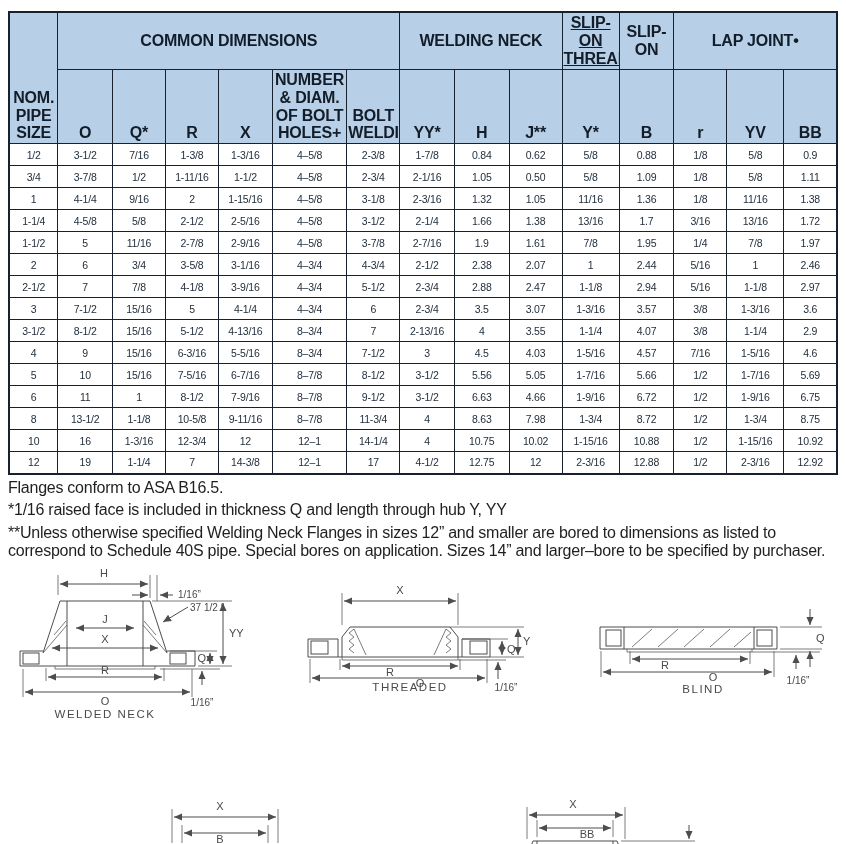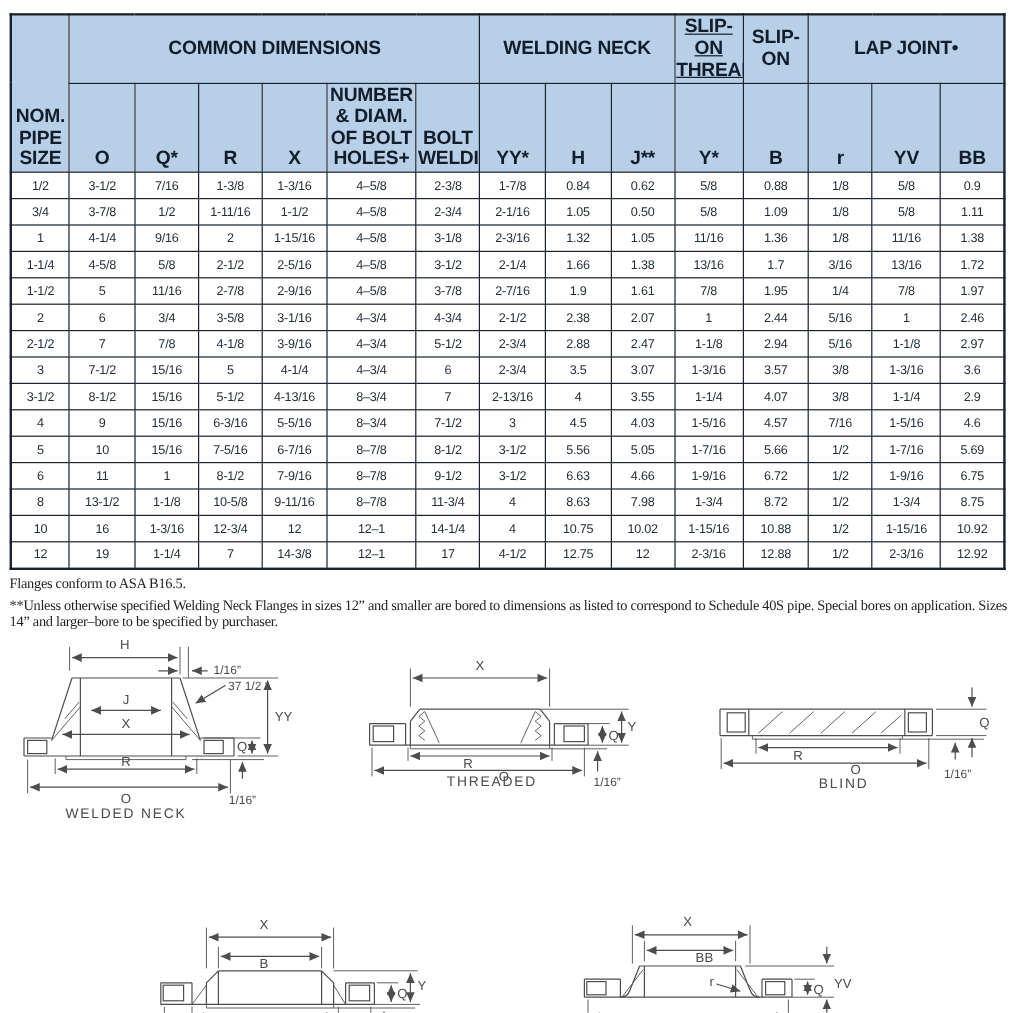--- a/index.html
+++ b/index.html
@@ -30,22 +30,22 @@
   th.sot { font-size:10px; letter-spacing:-0.4px;text-decoration:underline; }
   tbody td { font-size:10.5px; color:#232f3c; padding:0; height:14.7px; line-height:1; }
   tbody tr { height:22px; }
   col.c-size{width:5.9%} col.c-o{width:6.6%} col.c-q{width:6.4%} col.c-r{width:6.4%}
   col.c-x{width:6.5%} col.c-holes{width:9.0%} col.c-bc{width:6.4%} col.c-yy{width:6.6%}
   col.c-h{width:6.6%} col.c-j{width:6.4%} col.c-y{width:6.9%} col.c-b{width:6.6%}
   col.c-lr{width:6.4%} col.c-yv{width:6.9%} col.c-bb{width:6.4%}
   
   .footnotes { margin:4px 0 0 8px; width:834px; }
   .footnotes p {
-    margin:0 0 3.5px 0; font-size:12px; line-height:1.18;
-    color:#1f1f1f; letter-spacing:-0.25px;font-family:Liberation Serif, serif;
+    margin:0 0 3.5px 0; font-size:16px; line-height:1.18;
+    color:#1f1f1f; letter-spacing:-0.25px;
   }
   
   .diagrams-row-1 { display:flex; align-items:flex-start; margin:4px 0 0 10px; }
   .diagrams-row-1 svg + svg { margin-left:15px; }
   .diagrams-row-2 { display:flex; align-items:flex-start; margin:70px 0 0 120px; }
   .diagrams-row-2 svg + svg { margin-left:40px; }
   svg.dg .ln { stroke:#4d4d4d; stroke-width:1; fill:none; }
   svg.dg .thin { stroke:#5a5a5a; stroke-width:0.8; fill:none; }
   svg.dg text { fill:#4a4a4a; font-family:"Liberation Sans",sans-serif; font-size:11px; }
   svg.dg text.ttl { font-size:11.5px; letter-spacing:1.5px; }
@@ -352,20 +352,21 @@
         <td>12.88</td>
         <td>1/2</td>
         <td>2-3/16</td>
         <td>12.92</td>
       </tr>
     </tbody>
 </table>
 
 <div class="footnotes" id="footnotes">
     <p>Flanges conform to ASA B16.5.</p>
+    <p>*1/16 raised face is included in thickness Q and length through hub Y, YY</p>
     <p>**Unless otherwise specified Welding Neck Flanges in sizes 12” and smaller are bored to dimensions as listed to correspond to Schedule 40S pipe. Special bores on application. Sizes 14” and larger–bore to be specified by purchaser.</p>
   </div>
 
 <div class="diagrams-row-1">
 
   <svg class="dg" width="265" height="158" viewBox="0 0 265 158">
     <defs>
       <marker id="aWN" viewBox="0 0 10 10" refX="9" refY="5" markerWidth="9" markerHeight="9" orient="auto-start-reverse" markerUnits="userSpaceOnUse">
         <path d="M0,1 L9,5 L0,9 Z" fill="#4d4d4d"></path>
       </marker>

